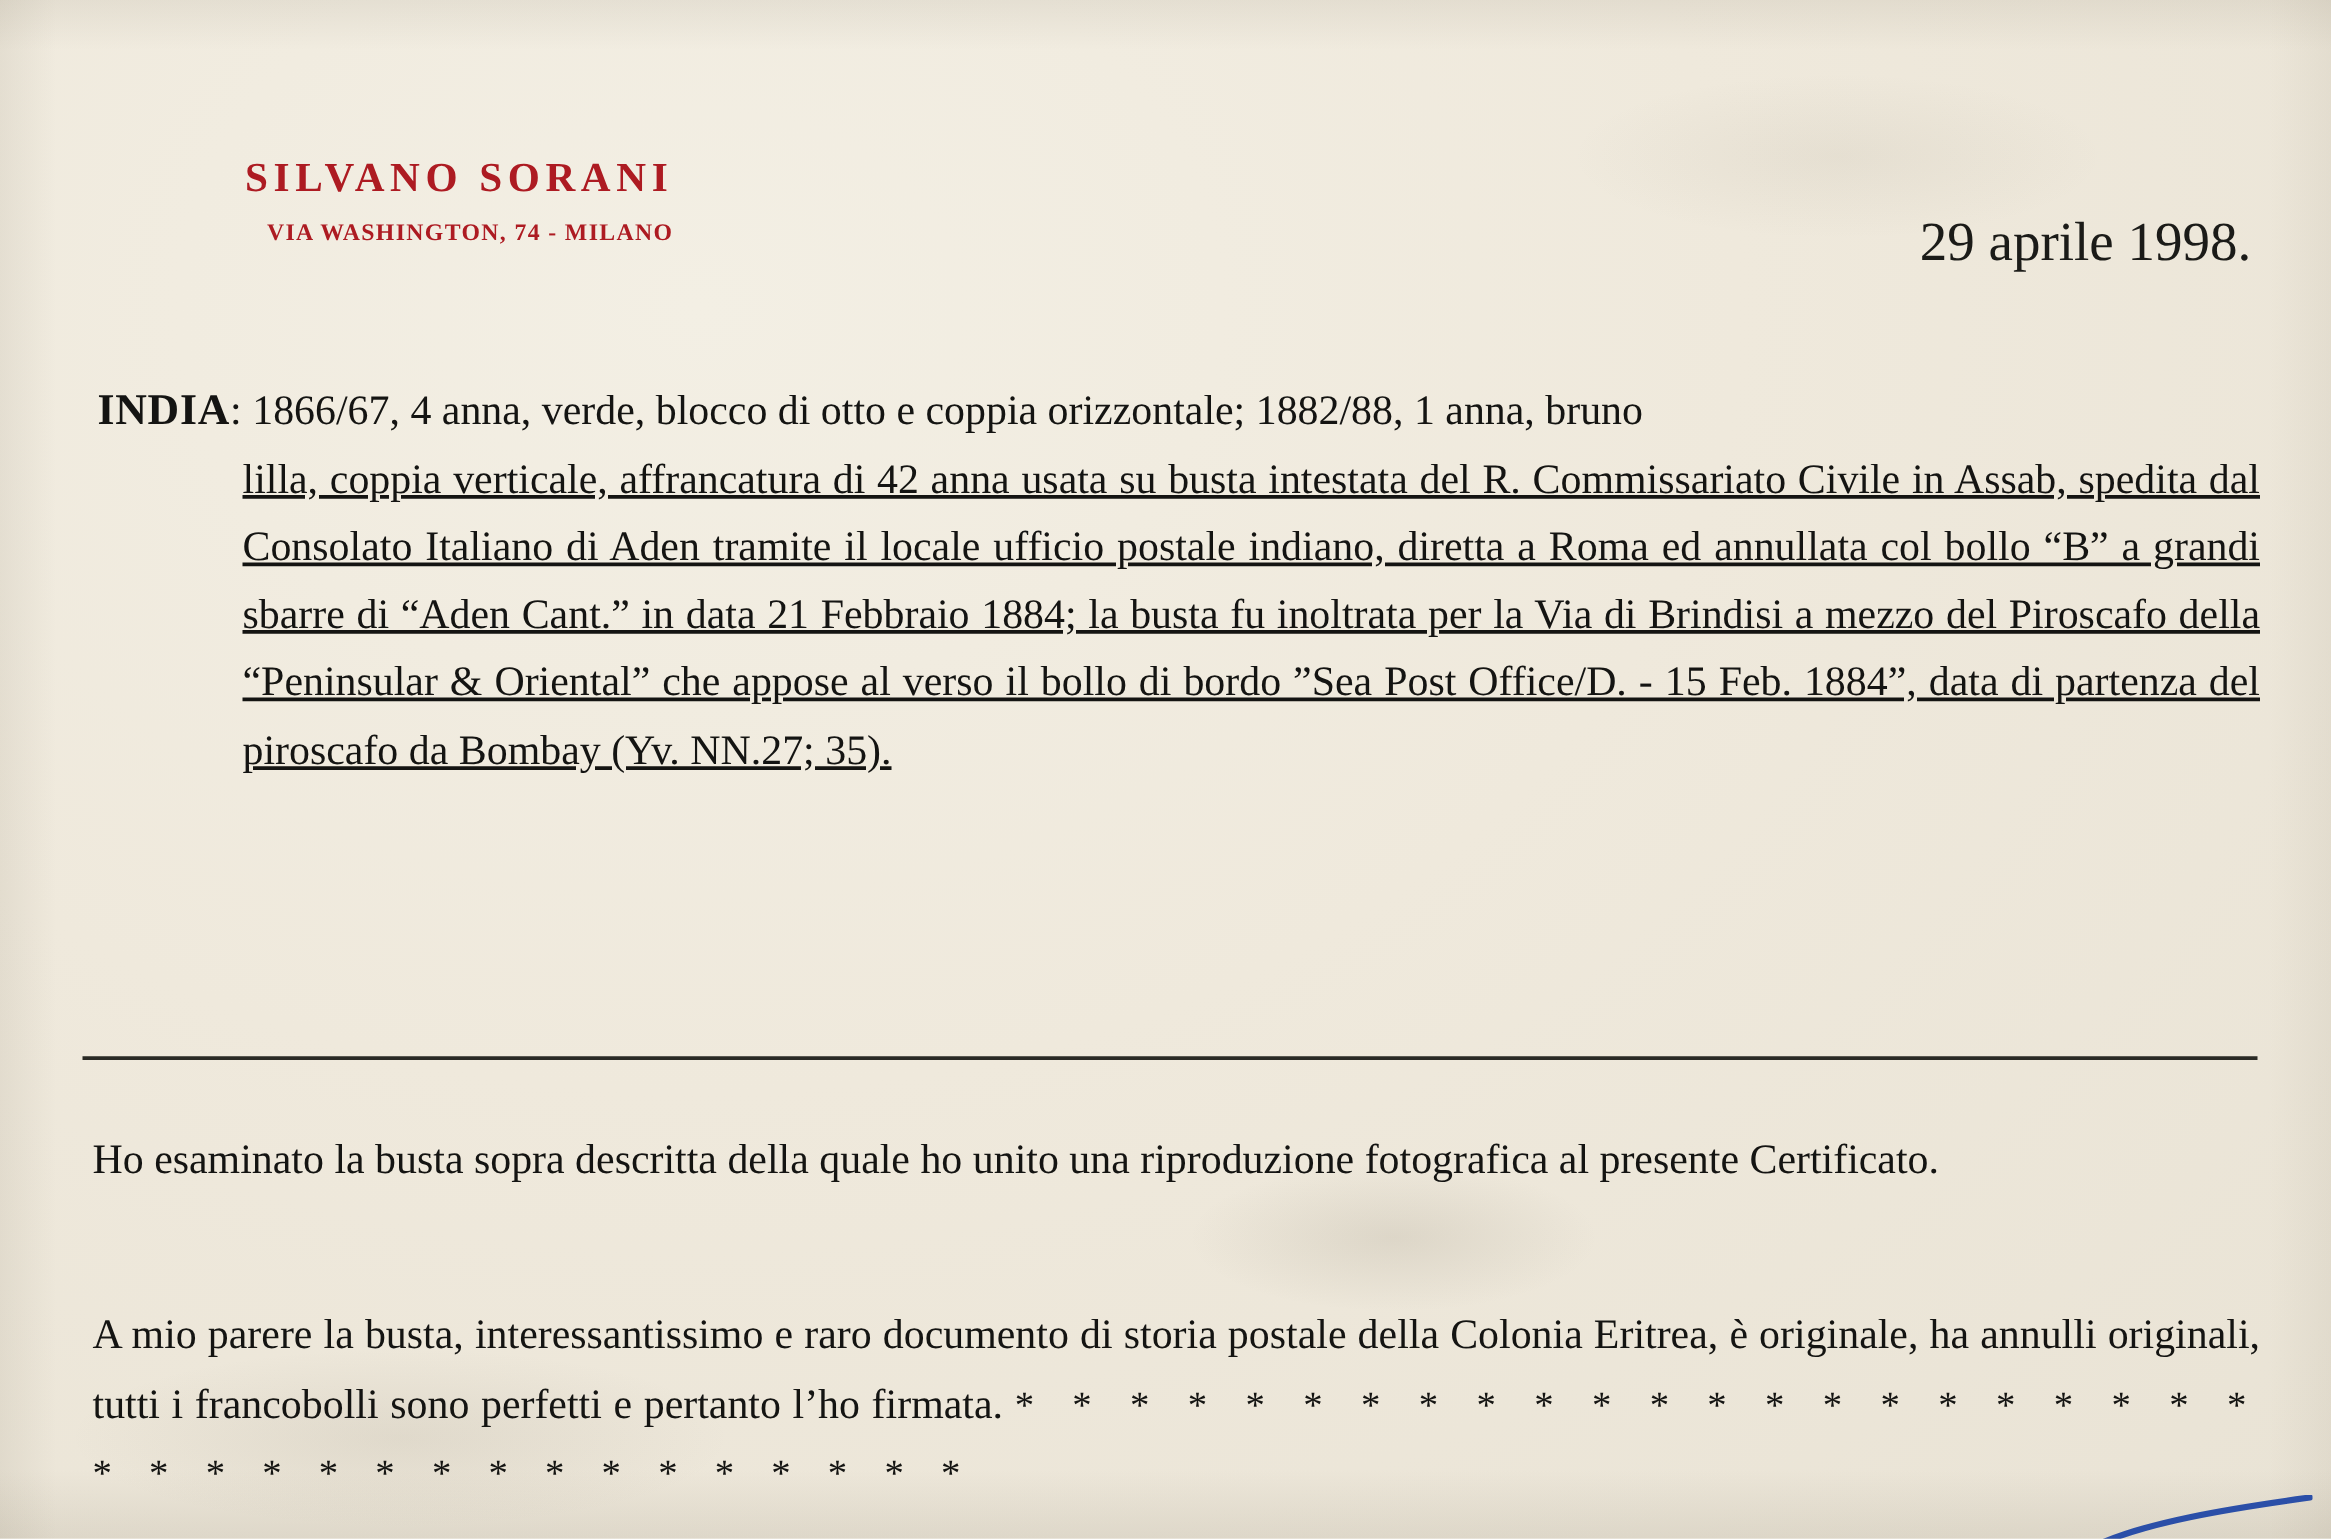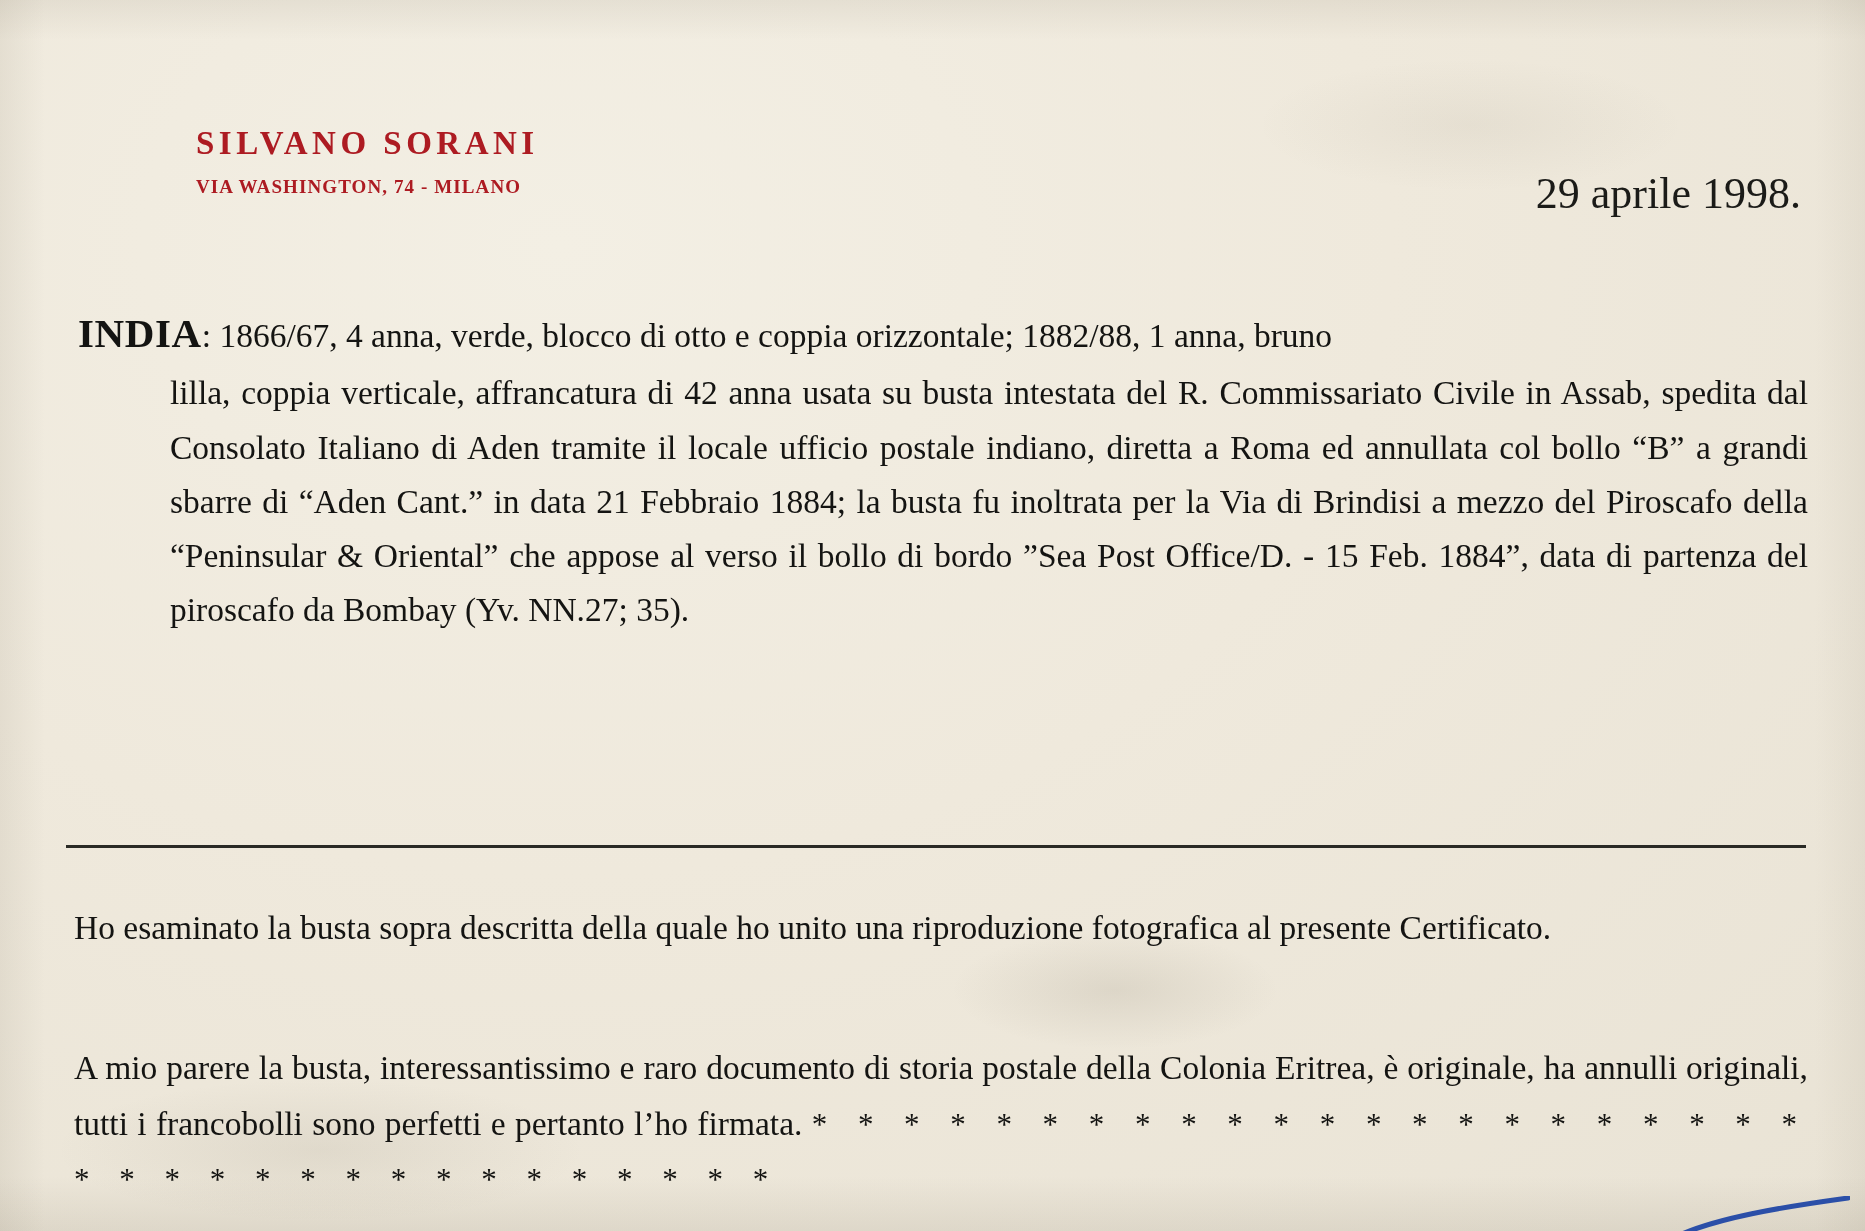--- a/index.html
+++ b/index.html
@@ -72,20 +72,21 @@
     white-space: nowrap;
   }
   .letterhead-address {
     color: #ad1b22;
     font-size: 19px;
     letter-spacing: 1.1px;
     font-weight: 700;
     margin-top: 14px;
     white-space: nowrap;
     font-family: "Liberation Serif", serif;
+    text-align: right;
   }
 
   .doc-date {
     position: absolute;
     right: 64px;
     top: 168px;
     font-size: 44px;
     color: #1b1b18;
     white-space: nowrap;
     font-family: "Liberation Serif", serif;
@@ -98,31 +99,32 @@
     top: 300px;
     width: 1730px;
     font-size: 33.5px;
     line-height: 1.62;
     color: #141412;
     text-align: justify;
     text-justify: inter-word;
   }
   .description .lead {
     font-weight: 700;
-    font-size: 41px;
+    font-size: 35px;
     letter-spacing: 0.6px;
   }
   .desc-first-line {
     display: block;
     text-align: justify;
   }
   .desc-rest {
     display: block;
-    margin-left: 92px;
+    margin-left: 116px;
     text-align: justify;
+    text-decoration: underline;
   }
 
   .rule {
     position: absolute;
     left: 66px;
     top: 845px;
     width: 1740px;
     height: 3px;
     background: #2a2a25;
   }

